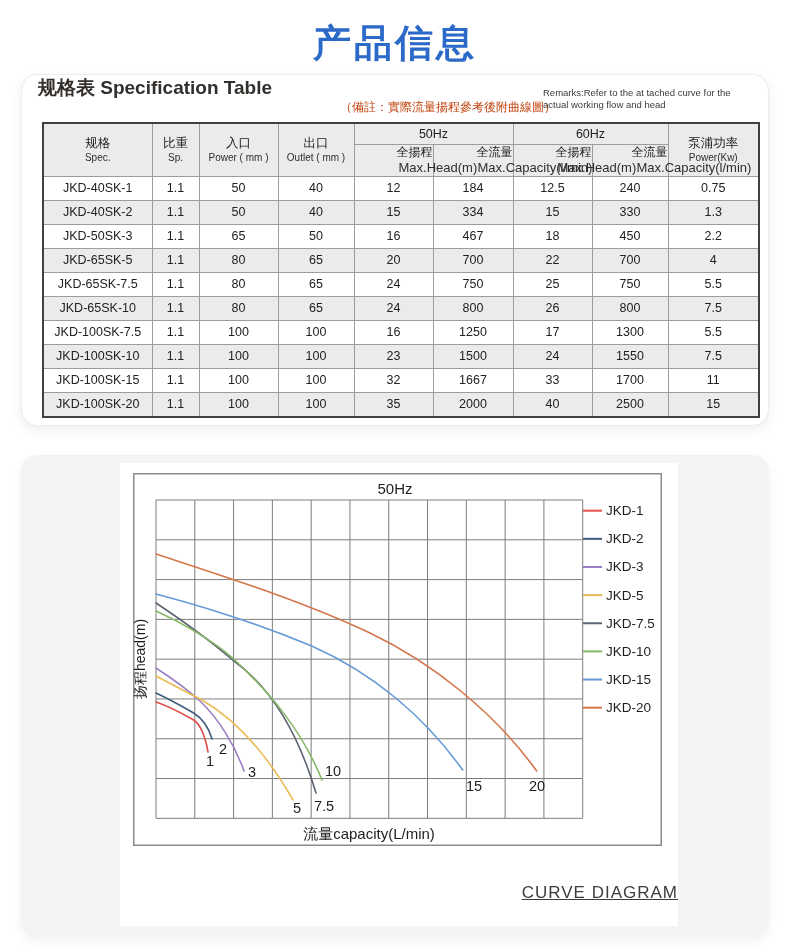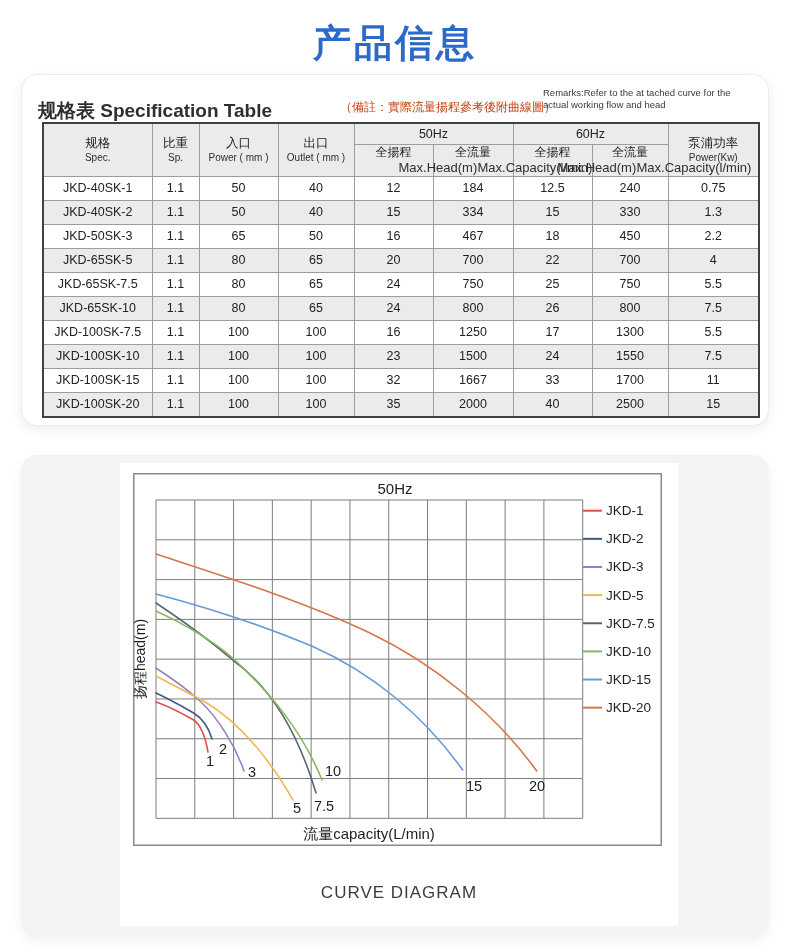--- a/index.html
+++ b/index.html
@@ -4,43 +4,43 @@
 <style>
   html,body{margin:0;padding:0;background:#ffffff;}
   body{width:790px;height:950px;position:relative;font-family:"Liberation Sans","DejaVu Sans",sans-serif;overflow:hidden;}
 
   .page-title{position:absolute;top:18px;left:0;right:0;margin:0;text-align:center;
     font-size:38px;font-weight:bold;color:#2b6ac8;letter-spacing:3px;font-family:Liberation Serif, serif;}
 
   .card{position:absolute;border-radius:16px;}
   .card-spec{left:21px;top:74px;width:746px;height:350px;background:#fff;
     border:1px solid #ececec;box-shadow:0 4px 12px rgba(0,0,0,.07);}
-  .spec-title{position:absolute;left:16px;top:23px;margin:0;font-size:19px;font-weight:bold;color:#322e2b;}
+  .spec-title{position:absolute;left:16px;top:0;margin:0;font-size:19px;font-weight:bold;color:#322e2b;}
   .remark-cn{position:absolute;left:318px;top:24px;font-size:12px;color:#c2410c;white-space:nowrap;}
   .remark-en{position:absolute;left:521px;top:12px;width:215px;font-size:9.5px;line-height:1.25;color:#3a3a3a;}
 
   .spec-table{position:absolute;left:20px;top:47px;width:716px;border-collapse:collapse;
     table-layout:fixed;text-align:center;color:#222;border:2px solid #404040;}
   .spec-table th,.spec-table td{border:1px solid #9d9d9d;padding:0;}
   .spec-table thead th{background:#ebebeb;font-weight:normal;}
   .spec-table .freq-th{height:20px;font-size:12.5px;}
-  .spec-table .sub-th{height:28px;}
+  .spec-table .sub-th{height:28px;text-align:right;}
   .hdr-cn{display:block;font-size:12.5px;line-height:1.25;}
   .hdr-en{display:block;font-size:10px;line-height:1.2;color:#2e2e2e;}
   .sub-th .hdr-cn{font-size:12px;}
   .sub-th .hdr-en{font-size:13px;margin-left:44px;}
   .spec-table tbody td{height:23px;font-size:12.5px;background:#fff;}
   .spec-table tbody tr:nth-child(even) td{background:#ebebeb;}
 
   .card-curve{left:21px;top:455px;width:748px;height:483px;background:#f4f4f5;
     box-shadow:0 4px 12px rgba(0,0,0,.05);}
   .chart-white{position:absolute;left:99px;top:8px;width:558px;height:463px;background:#ffffff;}
   #curve-chart{position:absolute;left:112px;top:18px;width:529px;height:373px;}
-  .curve-caption{position:absolute;left:99px;top:428px;width:558px;text-align:center;
-    font-size:17px;color:#3c3c3c;letter-spacing:1px;}
+  .curve-caption{position:absolute;left:99px;top:428px;width:558px;text-align:right;
+    font-size:17px;color:#3c3c3c;letter-spacing:1px;text-decoration:underline;}
 </style>
 </head>
 <body>
 
 <h1 class="page-title">产品信息</h1>
 
 <section class="card card-spec">
   <h2 class="spec-title">规格表 Specification Table</h2>
   <div class="remark-cn">（備註：實際流量揚程參考後附曲線圖）</div>
   <div class="remark-en">

